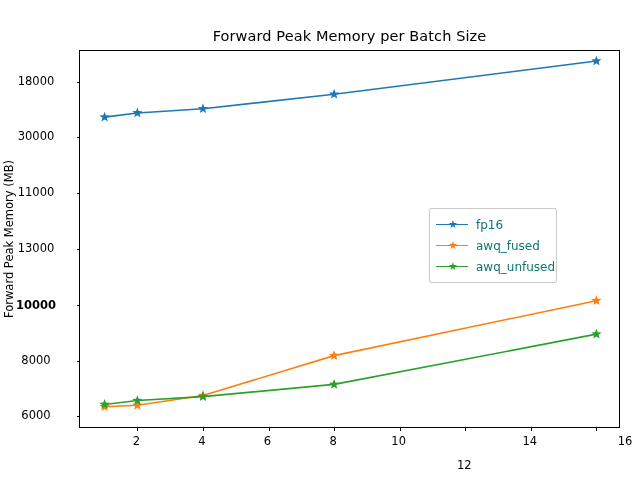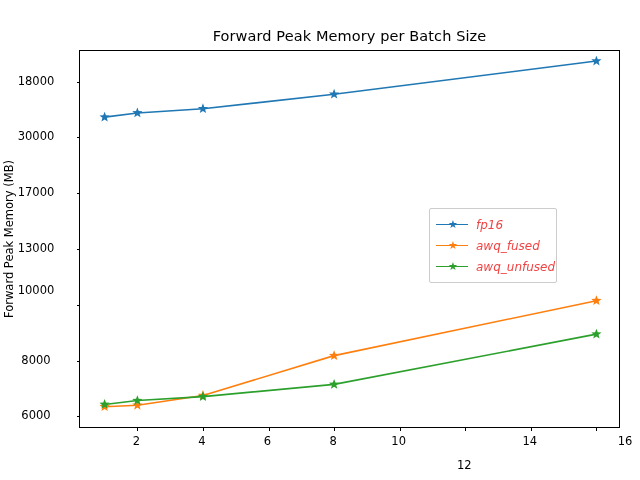--- a/index.html
+++ b/index.html
@@ -55,21 +55,21 @@
   
   #legend{
     position:absolute;left:429px;top:208px;width:128px;
     border:1px solid #cccccc;border-radius:2px;background:#ffffff;
     padding:5px 6px 5px 6px;box-sizing:border-box;
   }
   .legend-row{display:flex;align-items:center;height:21px;}
   .legend-sample{position:relative;width:32px;height:12px;margin-right:8px;flex:0 0 32px;}
   .legend-line{position:absolute;left:0;top:5.2px;width:32px;height:1.6px;}
   .legend-star{position:absolute;left:12px;top:1px;font-size:11px;line-height:10px;}
-  .legend-label{font-size:12px;color:#ef4444;white-space:nowrap;font-style:italic;}
+  .legend-label{font-size:12px;color:#0f766e;white-space:nowrap;}
 
   svg{display:block;}
 </style>
 </head>
 <body>
 
 <div id="figure">
 
   <div id="chart-title">Forward Peak Memory per Batch Size</div>
 
@@ -124,23 +124,23 @@
         <div class="xtick" style="left: 319.68px;"></div>
         <div class="xtick" style="left: 385.26px;"></div>
         <div class="xtick" style="left: 450.83px;"></div>
         <div class="xtick" style="left: 516.41px;"></div>
       </div>
   </div>
 
   <div id="ytick-labels">
       <div class="ylabel-txt" style="top: 415.45px; left: 0px; width: 72px;">6000</div>
       <div class="ylabel-txt" style="top: 359.65px; left: 0px; width: 72px;">8000</div>
-      <div class="ylabel-txt" style="top: 290px; left: 0px; width: 72px;">10000</div>
+      <div class="ylabel-txt" style="top: 305px; left: 0px; width: 72px; font-weight: bold;">10000</div>
       <div class="ylabel-txt" style="top: 248.07px; left: 0px; width: 72px;">13000</div>
-      <div class="ylabel-txt" style="top: 192.27px; left: 0px; width: 72px;">17000</div>
+      <div class="ylabel-txt" style="top: 192.27px; left: 0px; width: 72px;">11000</div>
       <div class="ylabel-txt" style="top: 136.48px; left: 0px; width: 72px;">30000</div>
       <div class="ylabel-txt" style="top: 80.69px; left: 0px; width: 72px;">18000</div>
     </div>
   <div id="xtick-labels">
       <div class="xlabel-txt" style="left: 136.38px; top: 434px;">2</div>
       <div class="xlabel-txt" style="left: 201.95px; top: 434px;">4</div>
       <div class="xlabel-txt" style="left: 267.53px; top: 434px;">6</div>
       <div class="xlabel-txt" style="left: 333.11px; top: 434px;">8</div>
       <div class="xlabel-txt" style="left: 398.68px; top: 434px;">10</div>
       <div class="xlabel-txt" style="left: 464.26px; top: 458px;">12</div>

